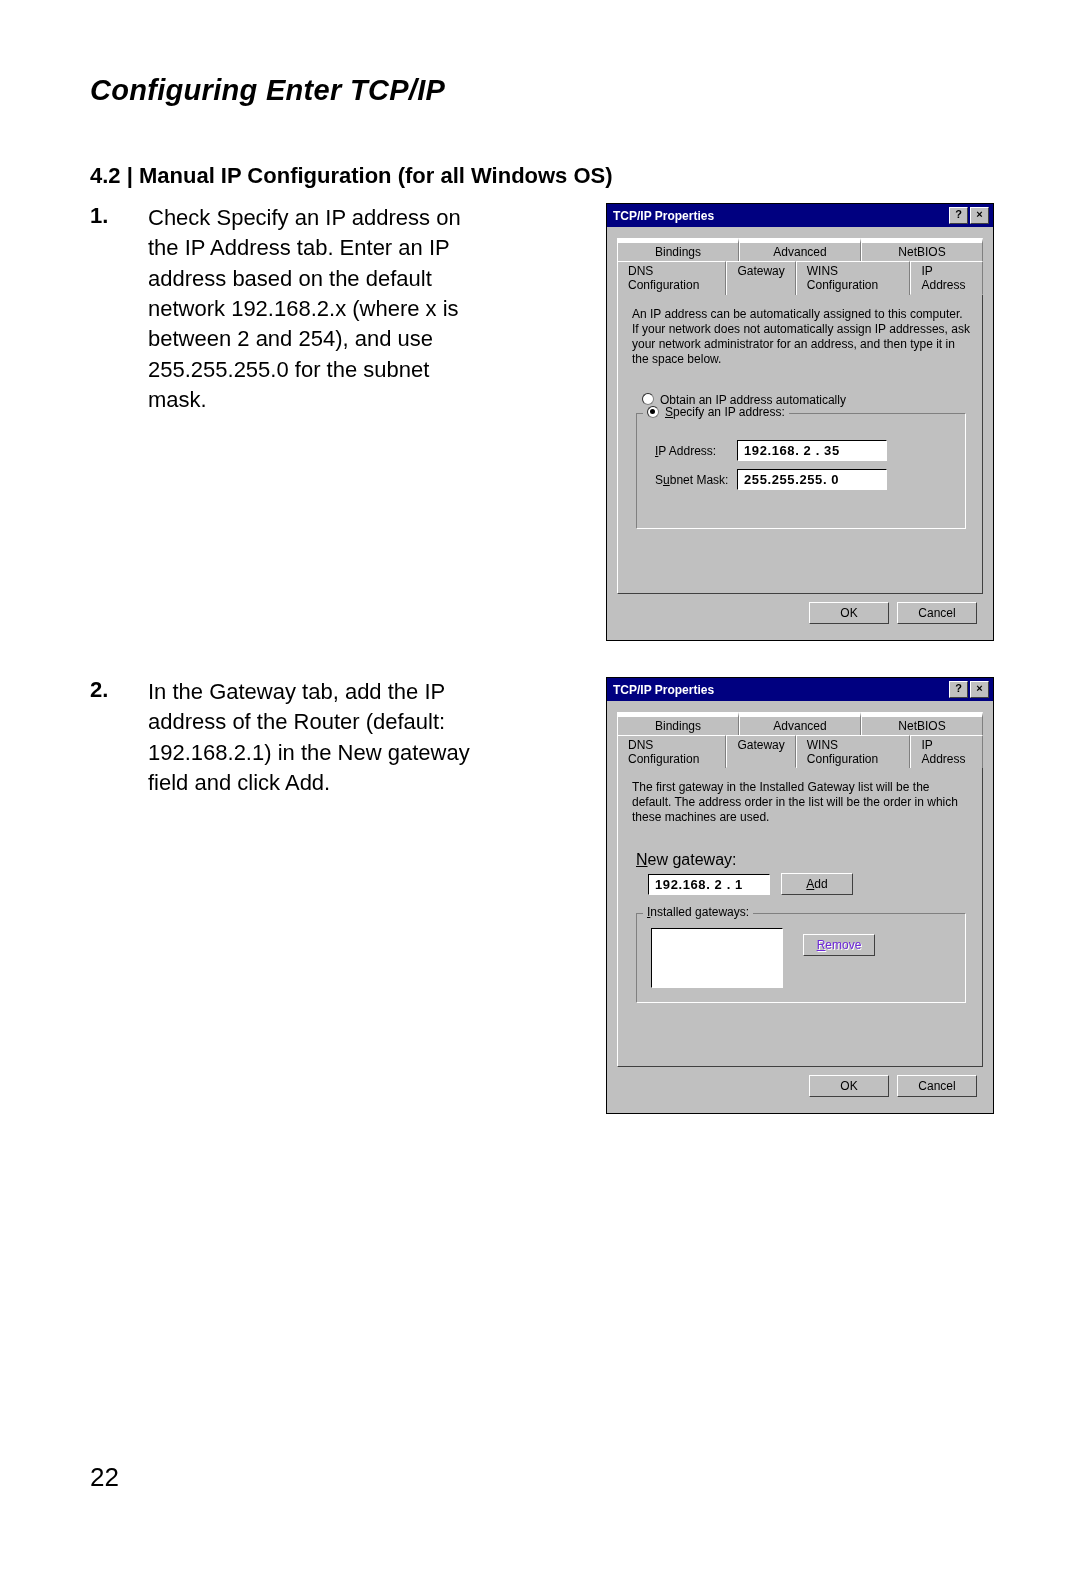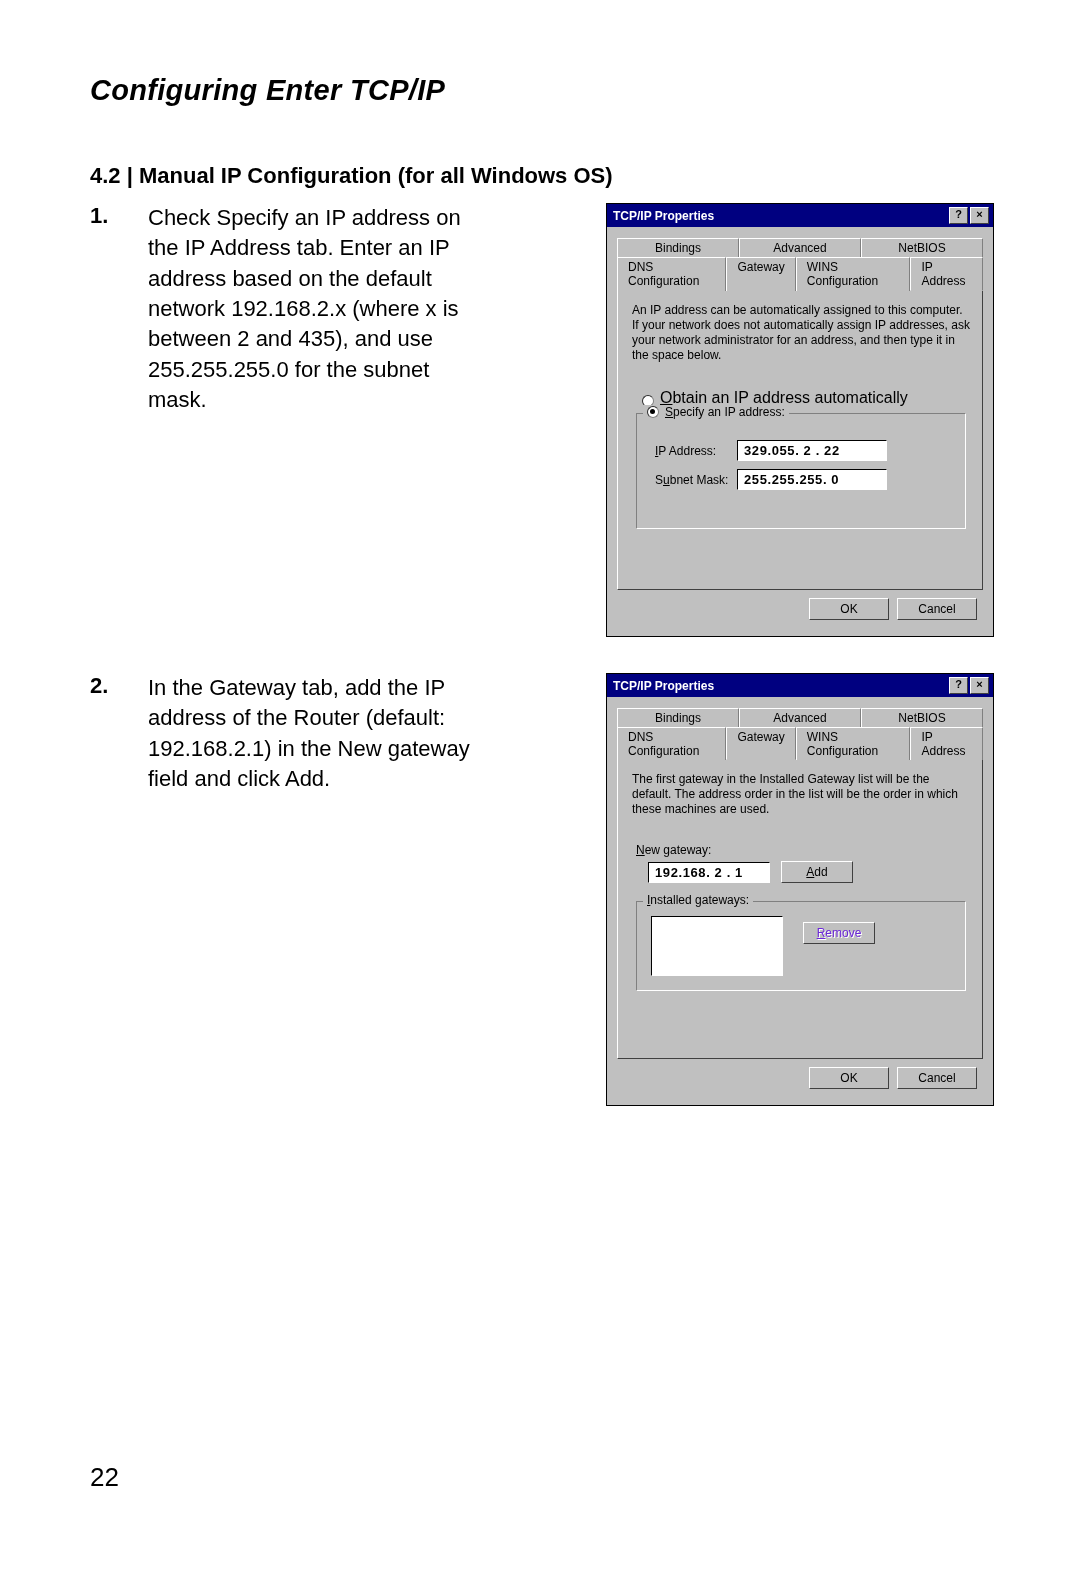--- a/index.html
+++ b/index.html
@@ -87,21 +87,21 @@
   .dlg-body {
     padding: 10px 10px 10px 10px;
   }
   .tabs {
     display: flex;
     flex-wrap: wrap;
     font-size: 12px;
   }
   .tab {
     background: #c0c0c0;
-    border-top: 1px solid #ffffff;
+    border-top: 5px solid #ffffff;
     border-left: 1px solid #fff;
     border-right: 1px solid #808080;
     padding: 2px 10px;
     margin-right: 0;
     position: relative;
     top: 1px;
     border-bottom: none;
   }
   .tab.row1 { flex: 1; text-align: center; }
   .tab.row2 { border-top: 1px solid #fff; }
@@ -121,24 +121,24 @@
     padding: 12px 12px 12px 14px;
     min-height: 300px;
     box-sizing: border-box;
   }
   .help-text {
     font-size: 12px;
     line-height: 1.25;
     margin-bottom: 26px;
   }
   .radio-line {
-    font-size: 16px;
+    font-size: 12px;
     margin: 4px 0 6px 10px;
     display: flex;
-    align-items: flex-end;
+    align-items: flex-start;
   }
   .radio {
     width: 12px; height: 12px;
     border: 1px inset #808080;
     background: #fff;
     border-radius: 50%;
     margin-right: 6px;
     position: relative;
     box-sizing: border-box;
     flex: 0 0 12px;
@@ -236,21 +236,21 @@
 <body>
 
 <div class="page">
 
   <h1 class="page-title">Configuring Enter TCP/IP</h1>
 
   <h2 class="section-heading">4.2 | Manual IP Configuration (for all Windows OS)</h2>
 
   <div class="step-row">
     <div class="step-num">1.</div>
-    <div class="step-text">Check Specify an IP address on the IP Address tab. Enter an IP address based on the default network 192.168.2.x (where x is between 2 and 435), and use 255.255.255.0 for the subnet mask.</div>
+    <div class="step-text">Check Specify an IP address on the IP Address tab. Enter an IP address based on the default network 192.168.2.x (where x is between 2 and 254), and use 255.255.255.0 for the subnet mask.</div>
     <div class="dialog-col">
 
       <div class="dlg">
         <div class="dlg-title">
           <span class="dlg-title-text">TCP/IP Properties</span>
           <span class="dlg-title-btns">
             <span class="title-btn">?</span>
             <span class="title-btn">×</span>
           </span>
         </div>
@@ -277,21 +277,21 @@
             </div>
 
             <div class="groupbox">
               <div class="groupbox-title">
                 <span class="radio checked"></span>
                 <span><span class="u">S</span>pecify an IP address:</span>
               </div>
 
               <div class="field-row">
                 <span class="field-label"><span class="u">I</span>P Address:</span>
-                <span class="ip-input">329.055. 2 . 22</span>
+                <span class="ip-input">192.168. 2 . 35</span>
               </div>
               <div class="field-row">
                 <span class="field-label">S<span class="u">u</span>bnet Mask:</span>
                 <span class="ip-input">255.255.255. 0</span>
               </div>
             </div>
           </div>
           <div class="btn-row">
             <span class="btn">OK</span>
             <span class="btn">Cancel</span>
@@ -325,21 +325,21 @@
             <div class="tab-row">
               <div class="tab row2">DNS Configuration</div>
               <div class="tab row2 active">Gateway</div>
               <div class="tab row2">WINS Configuration</div>
               <div class="tab row2">IP Address</div>
             </div>
           </div>
           <div class="tab-panel">
             <div class="help-text">The first gateway in the Installed Gateway list will be the default. The address order in the list will be the order in which these machines are used.</div>
 
-            <div style="font-size:12px;margin:10px 0 4px 4px;"><span class="u">N</span>ew gateway:</div>
+            <div style="font-size:16px;margin:10px 0 4px 4px;"><span class="u">N</span>ew gateway:</div>
             <div style="display:flex;align-items:center;gap:11px;margin-left:16px;">
               <span class="ip-input small">192.168. 2 . 1</span>
               <span class="btn" style="width:70px;"><span class="u">A</span>dd</span>
             </div>
 
             <div class="groupbox" style="margin-top:18px;padding:14px 12px 14px 14px;">
               <div class="groupbox-title" style="top:-9px;"><span class="u">I</span>nstalled gateways:</div>
               <div style="display:flex;align-items:flex-start;gap:20px;">
                 <div class="listbox"></div>
                 <span class="btn disabled" style="width:70px;margin-top:6px;"><span class="u">R</span>emove</span>

